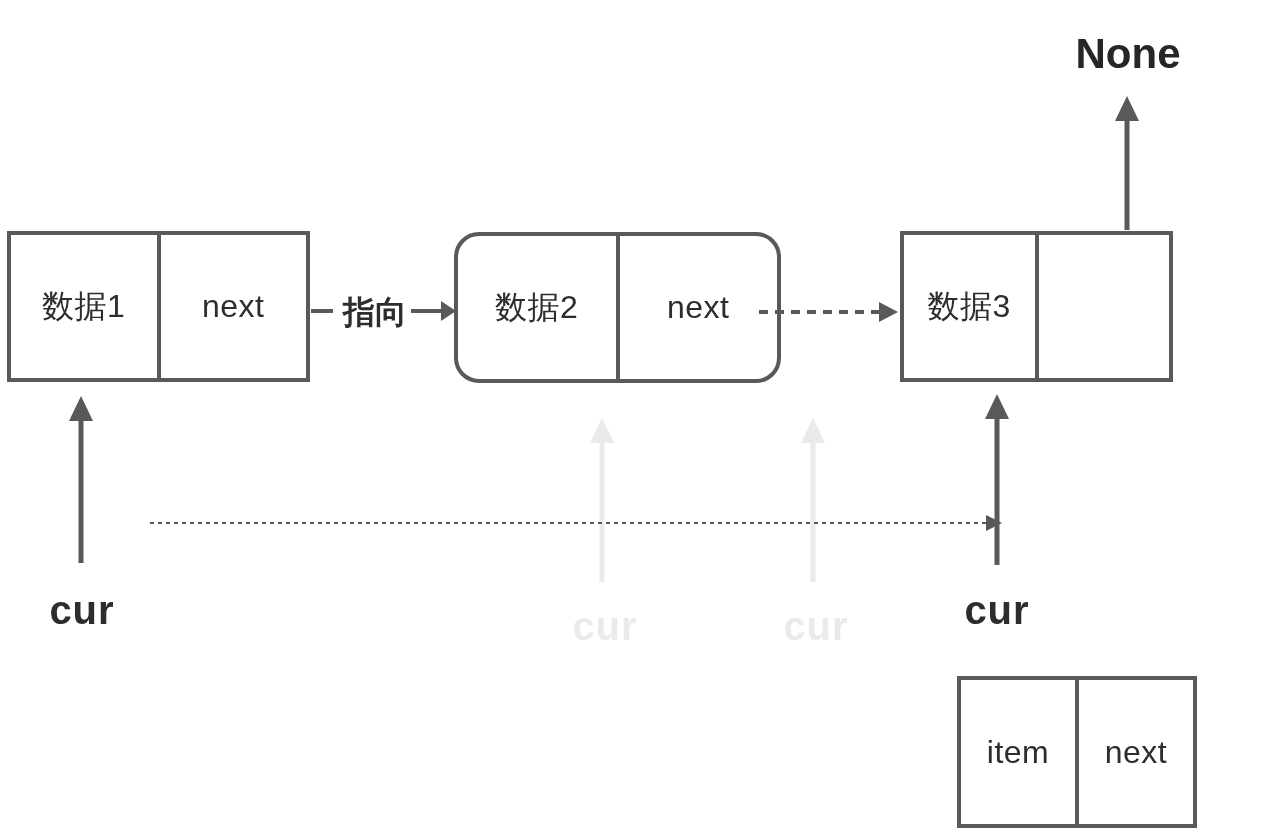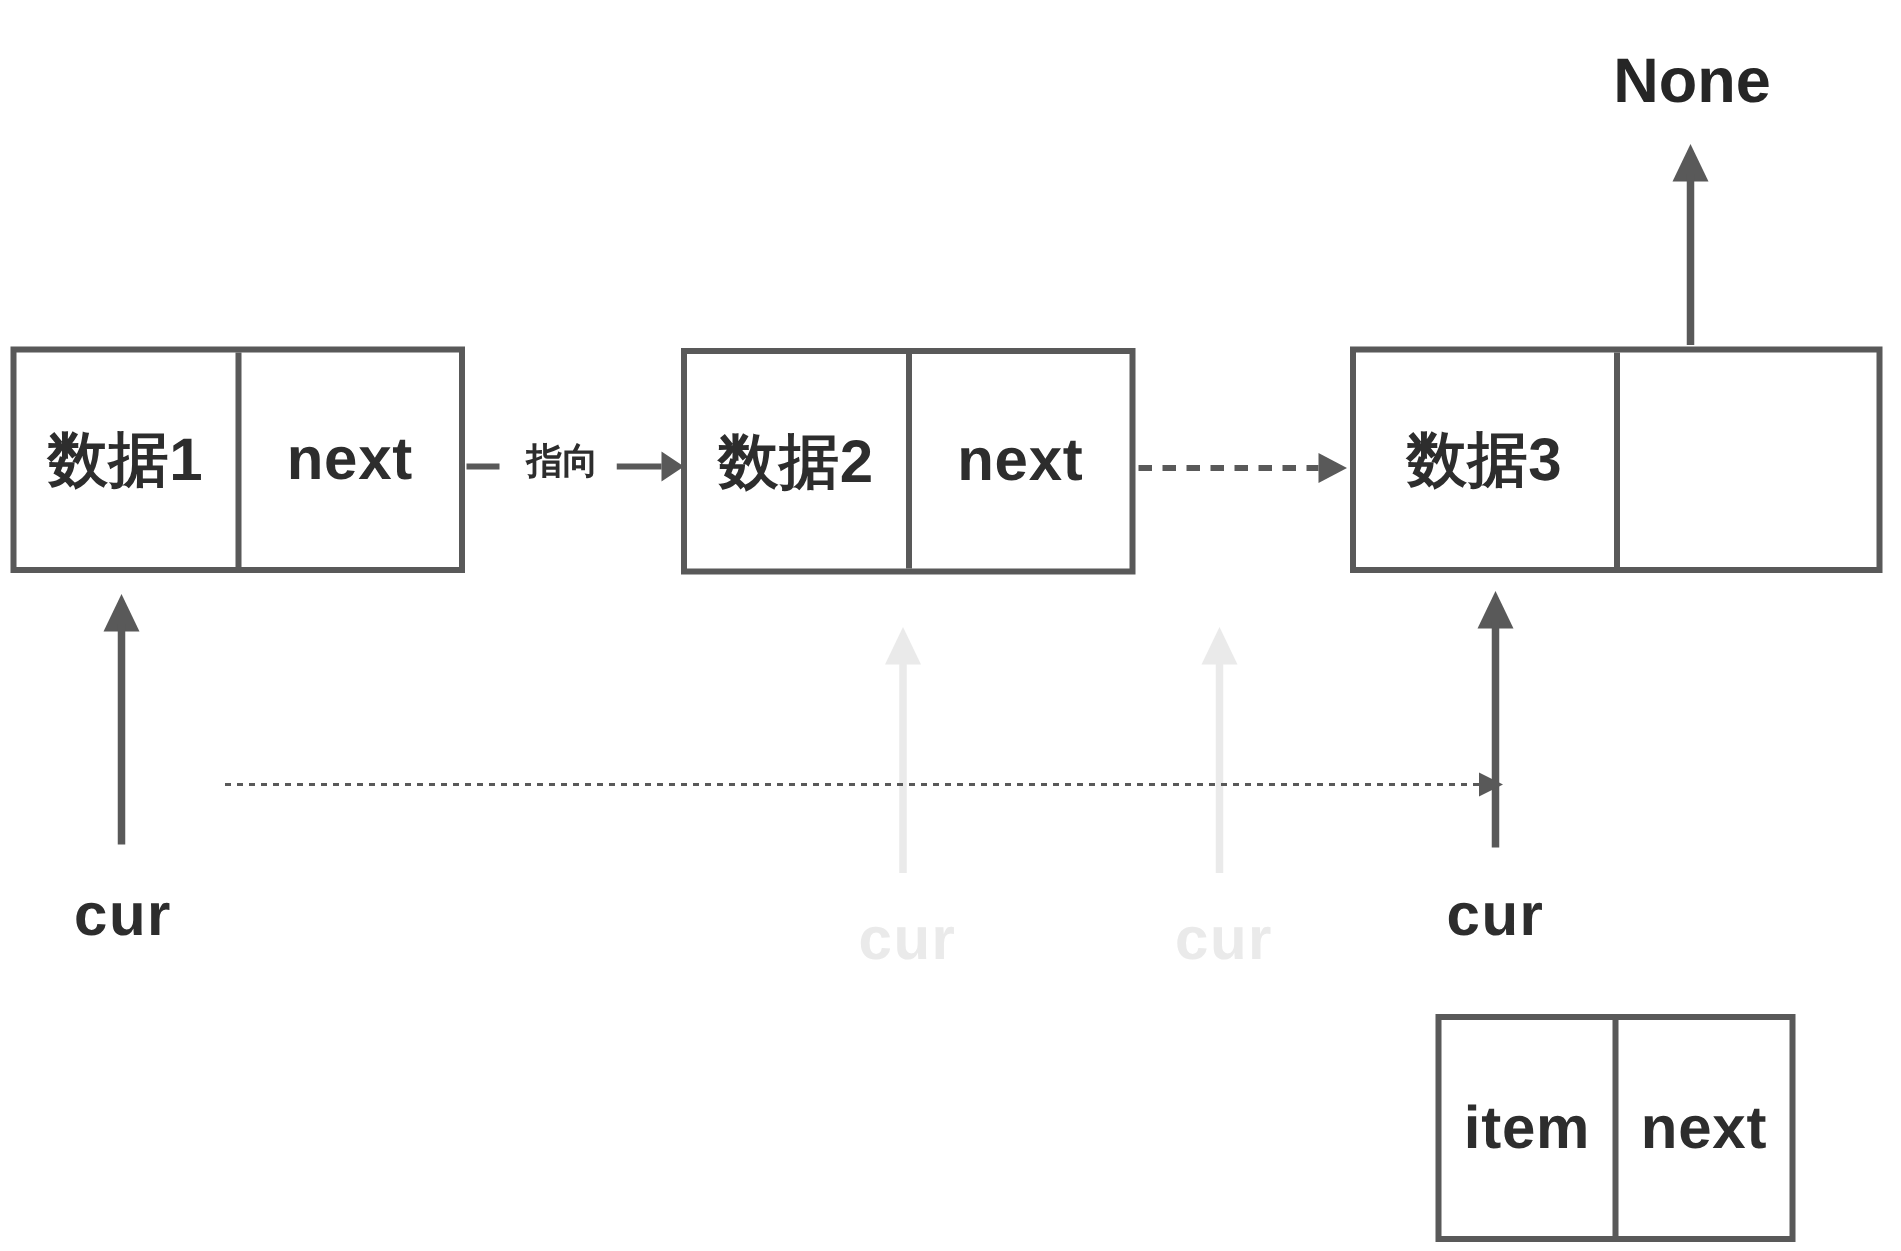--- a/index.html
+++ b/index.html
@@ -24,22 +24,22 @@
     border:4px solid var(--stroke);
     background:var(--background);
     box-sizing:border-box;
     height:151px;
   }
   .node .cell{
     flex:1 1 0;
     display:flex;
     align-items:center;
     justify-content:center;
-    font-size:40px;
-    font-weight:700;
+    font-size:32px;
+    font-weight:400;
     color:var(--text-dark);
     letter-spacing:0.5px;
   }
   .node .cell.divider{border-right:4px solid var(--stroke);}
   
   .varrow{position:absolute;width:24px;}
   .varrow .shaft{
     position:absolute;left:50%;transform:translateX(-50%);
     width:5px;top:20px;bottom:0;background:var(--stroke);
   }
@@ -55,21 +55,21 @@
   
   .lbl{
     position:absolute;
     font-weight:700;
     color:var(--text-dark);
     text-align:center;
   }
   .none-label{font-size:42px;color:var(--none-text);}
   .cur-label{font-size:40px;letter-spacing:1px;}
   .cur-label.faded{color:var(--faded);}
-  .pointer-label{font-size:24px;color:var(--text-dark);}
+  .pointer-label{font-size:32px;color:var(--text-dark);}
   
   .hdash{position:absolute;height:4px;background:var(--stroke);}
   .hsvg{position:absolute;color:var(--stroke);}
 </style>
 </head>
 <body>
 
 <div class="canvas">
 
   <div class="lbl none-label" style="left:1040px;top:30px;width:176px;">None</div>
@@ -83,31 +83,31 @@
     <div class="cell">next</div>
   </div>
 
   <div class="hdash" style="left:311px;top:309px;width:22px;"></div>
   <div class="lbl pointer-label" style="left:337px;top:291px;width:76px;">指向</div>
   <svg class="hsvg" style="left:411px;top:299px;" width="46" height="24" viewBox="0 0 46 24">
     <line x1="0" y1="12" x2="30" y2="12" stroke="currentColor" stroke-width="4"></line>
     <polygon points="30,2 30,22 45,12" fill="currentColor"></polygon>
   </svg>
 
-  <div class="node" style="left:454px;top:232px;width:303px;">
+  <div class="node" style="left:454px;top:232px;width:327px;border-radius:25px;">
     <div class="cell divider">数据2</div>
     <div class="cell">next</div>
   </div>
 
   <svg class="hsvg" style="left:757px;top:300px;" width="145" height="24" viewBox="0 0 145 24">
     <line x1="2" y1="12" x2="122" y2="12" stroke="currentColor" stroke-width="4" stroke-dasharray="9 7"></line>
     <polygon points="122,2 122,22 141,12" fill="currentColor"></polygon>
   </svg>
 
-  <div class="node" style="left:900px;top:231px;width:355px;justify-content:space-between;">
+  <div class="node" style="left:900px;top:231px;width:273px;justify-content:space-between;">
     <div class="cell divider">数据3</div>
     <div class="cell"></div>
   </div>
 
   <div class="varrow" style="left:69px;top:396px;height:167px;">
     <div class="head"></div>
     <div class="shaft"></div>
   </div>
   <div class="lbl cur-label" style="left:12px;top:588px;width:140px;">cur</div>
 

